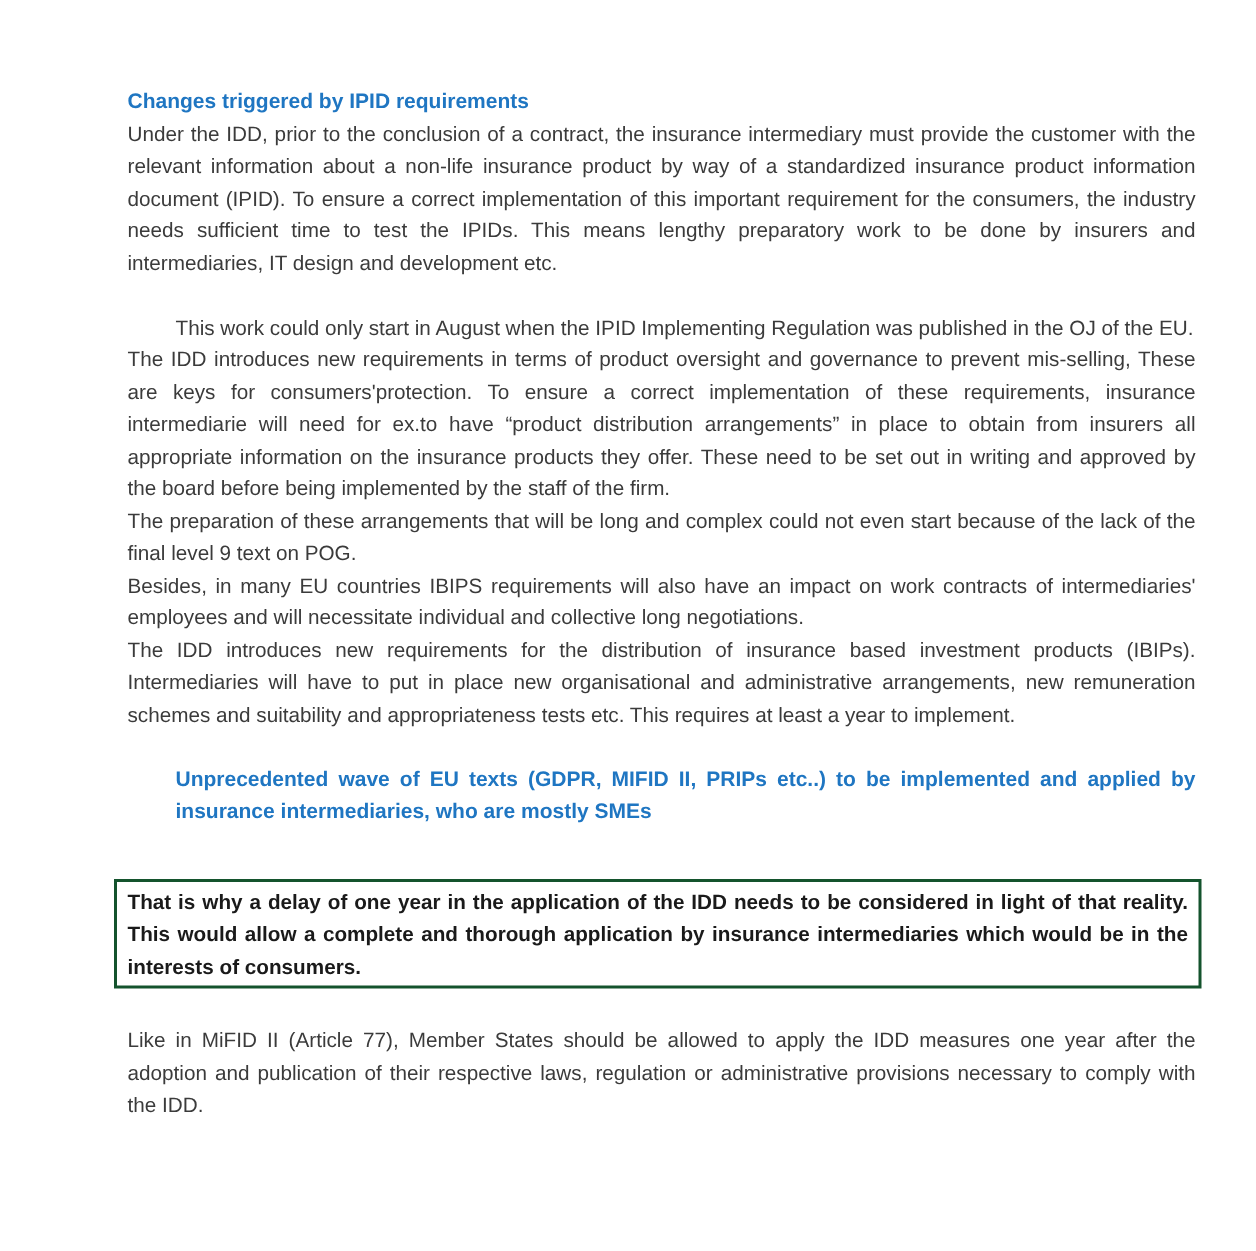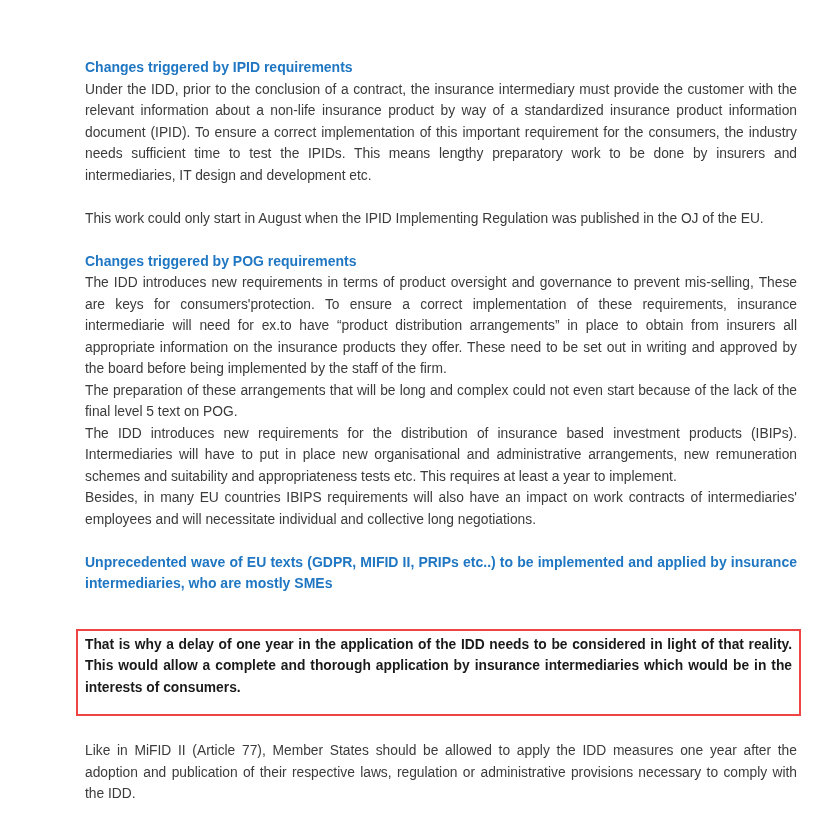--- a/index.html
+++ b/index.html
@@ -29,54 +29,54 @@
     margin: 0;
     font-size: 14px;
     text-align: left;
   }
   .para {
     margin: 0;
     text-align: justify;
   }
   .gap-top {
     margin-top: 21.5px;
+    margin-left: 32px;
   }
   .heading-justified {
     text-align: justify;
   }
   .boxed {
-    border: 2px solid #ef4444;
+    border: 2px solid #14532d;
     color: #1a1a1a;
     font-weight: bold;
     text-align: justify;
     margin: 34px -4px 0 -9px;
-    padding: 3px 7px 16px 7px;
+    padding: 3px 7px 2px 7px;
   }
   .final {
     margin-top: 24px;
   }
   .underlined {
   }
 </style>
 </head>
 <body>
 
 <div class="page">
   <div class="content">
 
     <p class="heading">Changes triggered by IPID requirements</p>
     <p class="para">Under the IDD, prior to the conclusion of a contract, the insurance intermediary must provide the customer with the relevant information about a non-life insurance product by way of a standardized insurance product information document (IPID). To ensure a correct implementation of this important requirement for the consumers, the industry needs sufficient time to test the IPIDs. This means lengthy preparatory work to be done by insurers and intermediaries, IT design and development etc.</p>
     <p class="para gap-top">This work could only start in August when the IPID Implementing Regulation was published in the OJ of the EU.</p>
 
-    <p class="heading gap-top">Changes triggered by POG requirements</p>
     <p class="para">The IDD introduces new requirements in terms of product oversight and governance to prevent mis-selling, These are keys for consumers'protection. To ensure a correct implementation of these requirements, insurance intermediarie will need for ex.to have “product distribution arrangements” in place to obtain from insurers all appropriate information on the insurance products they offer. These need to be set out in writing and approved by the board before being implemented by the staff of the firm.</p>
-    <p class="para">The preparation of these arrangements that will be long and complex could not even start because of the lack of the final level 5 text on POG.</p>
+    <p class="para">The preparation of these arrangements that will be long and complex could not even start because of the lack of the final level 9 text on POG.</p>
 
+    <p class="para">Besides, in many EU countries IBIPS requirements will also have an impact on work contracts of intermediaries' employees and will necessitate individual and collective long negotiations.</p>
     <p class="para">The IDD introduces new requirements for the distribution of insurance based investment products (IBIPs). Intermediaries will have to put in place new organisational and administrative arrangements, new remuneration schemes and suitability and appropriateness tests etc. This requires at least a year to implement.</p>
-    <p class="para">Besides, in many EU countries IBIPS requirements will also have an impact on work contracts of intermediaries' employees and will necessitate individual and collective long negotiations.</p>
 
     <p class="heading heading-justified gap-top">Unprecedented wave of EU texts (GDPR, MIFID II, PRIPs etc..) to be implemented and applied by insurance intermediaries, who are mostly SMEs</p>
 
     <p class="para boxed">That is why a delay of one year in the application of the IDD needs to be considered in light of that reality. This would allow a complete and thorough application by insurance intermediaries which would be in the interests of consumers.</p>
 
     <p class="para final"><span>Like in MiFID II (Article 77), Member States should be allowed to apply the IDD measures </span><span class="underlined">one year</span><span> after the adoption and publication of their respective laws, regulation or administrative provisions necessary to comply with the IDD.</span></p>
 
   </div>
 </div>
 

